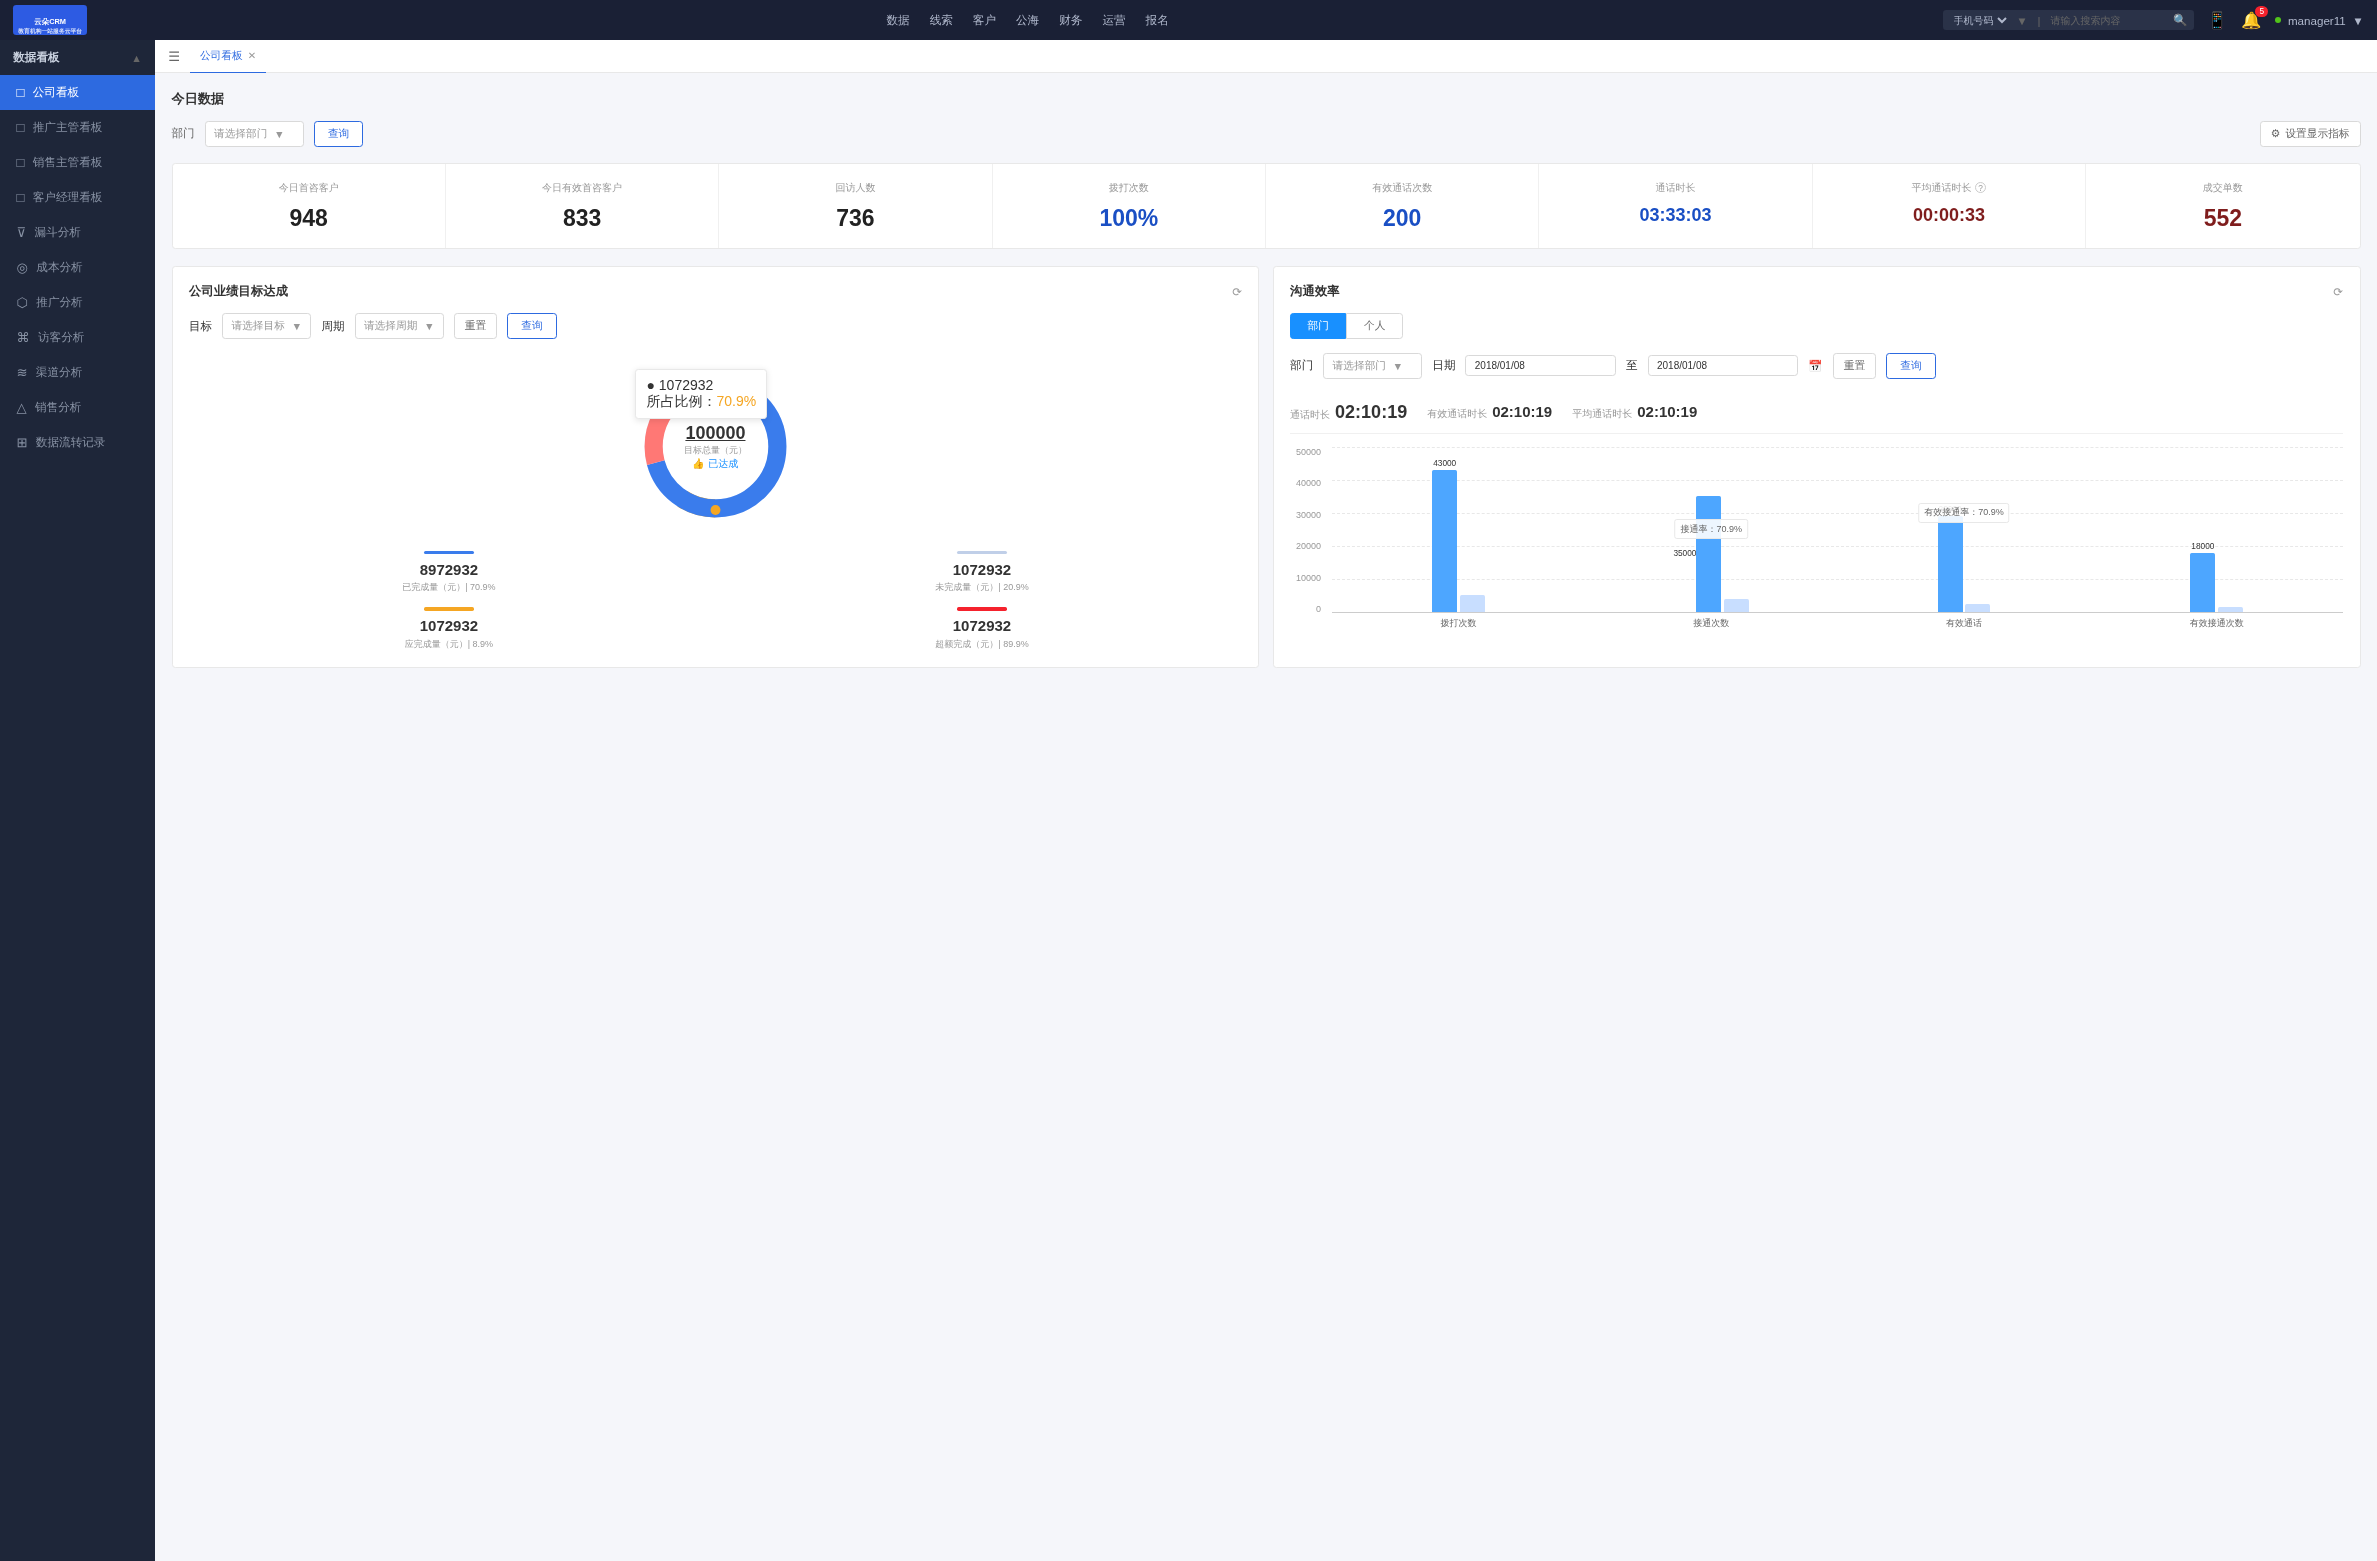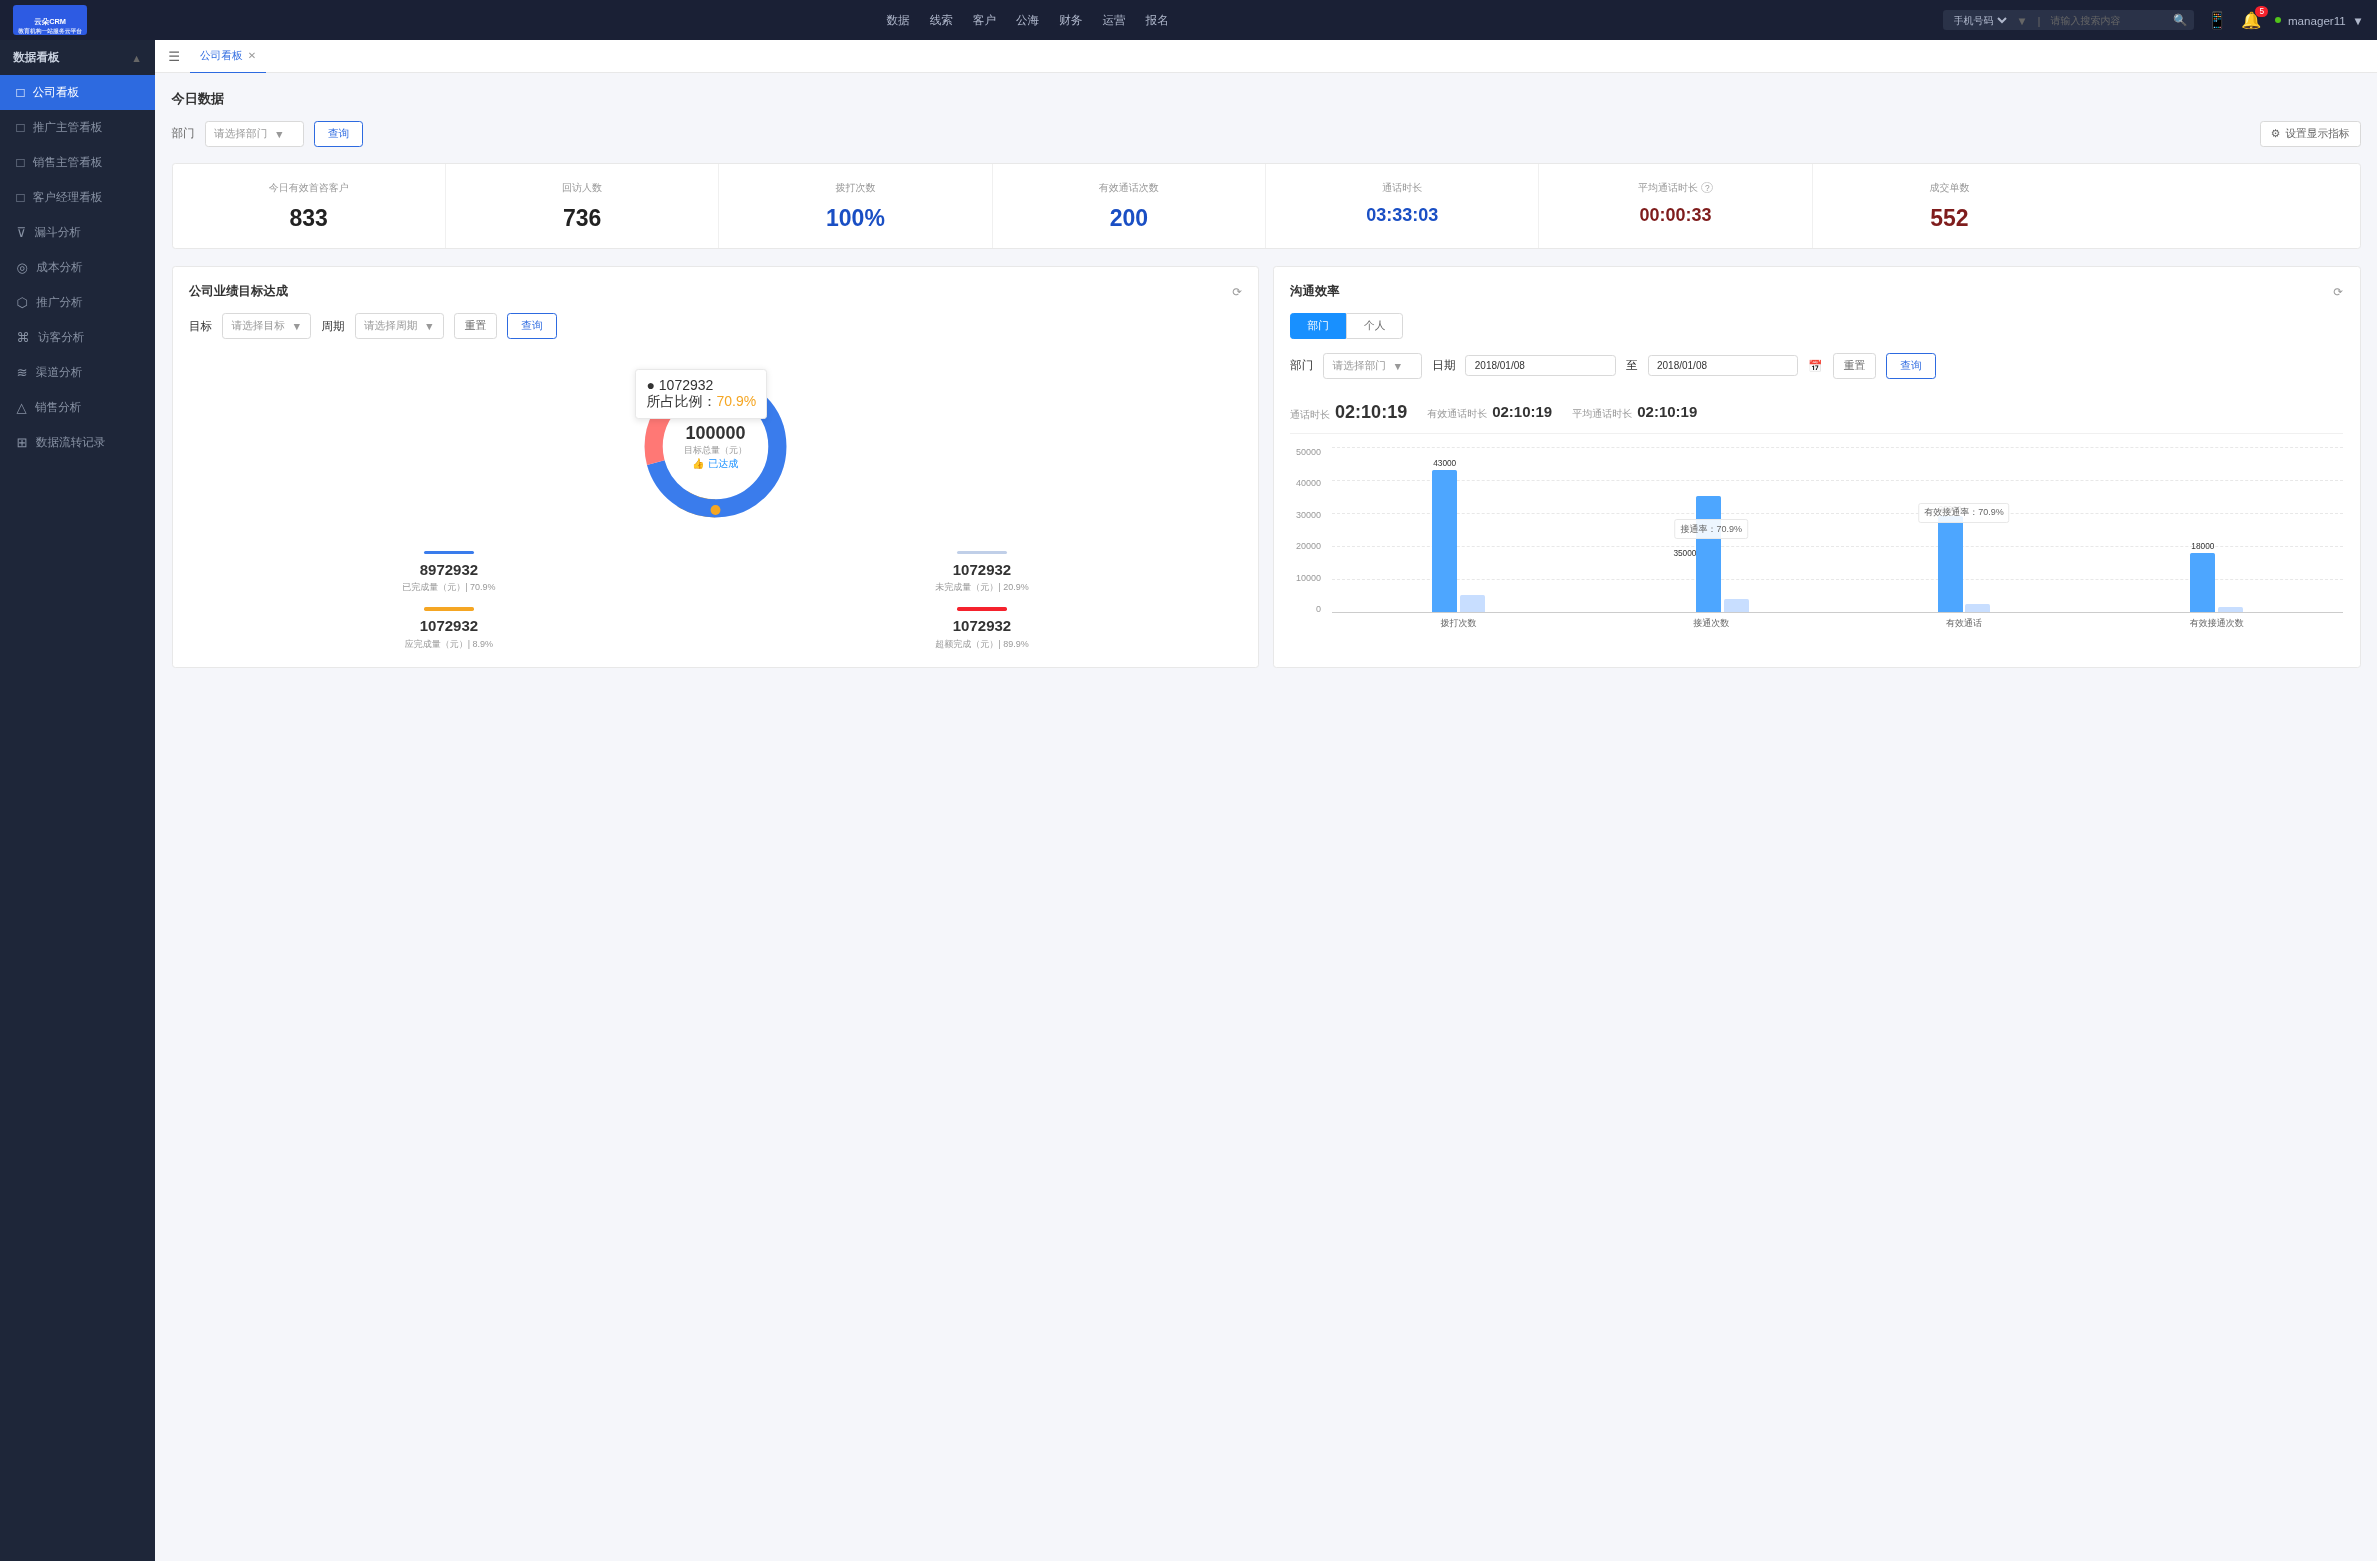--- a/index.html
+++ b/index.html
@@ -79,21 +79,21 @@
     
     
     .goal-filters { display: flex; align-items: center; gap: 10px; margin-bottom: 16.5px; }
     .btn-reset { border: 0.8px solid #d9d9d9; border-radius: 3.3px; padding: 5px 10px; background: white; color: #666; cursor: pointer; font-size: 10.7px; }
 
     
     .chart-area { display: flex; justify-content: center; align-items: center; position: relative; height: 182px; }
     .donut-container { position: relative; width: 165px; height: 165px; }
     .donut-svg { width: 165px; height: 165px; }
     .donut-center { position: absolute; top: 50%; left: 50%; transform: translate(-50%, -50%); text-align: center; }
-    .donut-center-value { font-size: 18px; font-weight: bold; color: #333; }
+    .donut-center-value { font-size: 18px; font-weight: bold; color: #333; text-decoration: underline; }
     .donut-center-label { font-size: 9px; color: #999; }
     .donut-center-badge { display: flex; align-items: center; gap: 3.3px; color: #1890ff; font-size: 10px; justify-content: center; }
     .tooltip-box { position: absolute; left: -16.5px; top: 5px; background: white; border: 0.8px solid #e8e8e8; border-radius: 3.3px; padding: 6.6px 10px; box-shadow: 0 1.7px 6.6px rgba(0,0,0,0.1); font-size: 14px; z-index: 10; white-space: nowrap; margin-left: 19px; }
     .tooltip-percent { color: #f5a623; }
 
     
     .stats-bottom { display: grid; grid-template-columns: 1fr 1fr; gap: 13.2px; margin-top: 13.2px; }
     .stat-item { text-align: center; }
     .stat-item-bar { height: 3.3px; border-radius: 1.7px; width: 50px; margin: 0 auto 6.6px; }
     .stat-item-value { font-size: 15px; font-weight: bold; color: #333; }
@@ -233,20 +233,24 @@
           <button class="btn-query">查询</button>
         </div>
         <button class="btn-settings">
           <span>⚙</span>
           <span>设置显示指标</span>
         </button>
       </div>
 
       <div class="stats-grid">
         <div class="stat-card">
+          <div class="stat-label">今日首咨客户</div>
+          <div class="stat-value black">948</div>
+        </div>
+        <div class="stat-card">
           <div class="stat-label">今日有效首咨客户</div>
           <div class="stat-value black">833</div>
         </div>
         <div class="stat-card">
           <div class="stat-label">回访人数</div>
           <div class="stat-value black">736</div>
         </div>
         <div class="stat-card">
           <div class="stat-label">拨打次数</div>
           <div class="stat-value dark-blue">100%</div>

